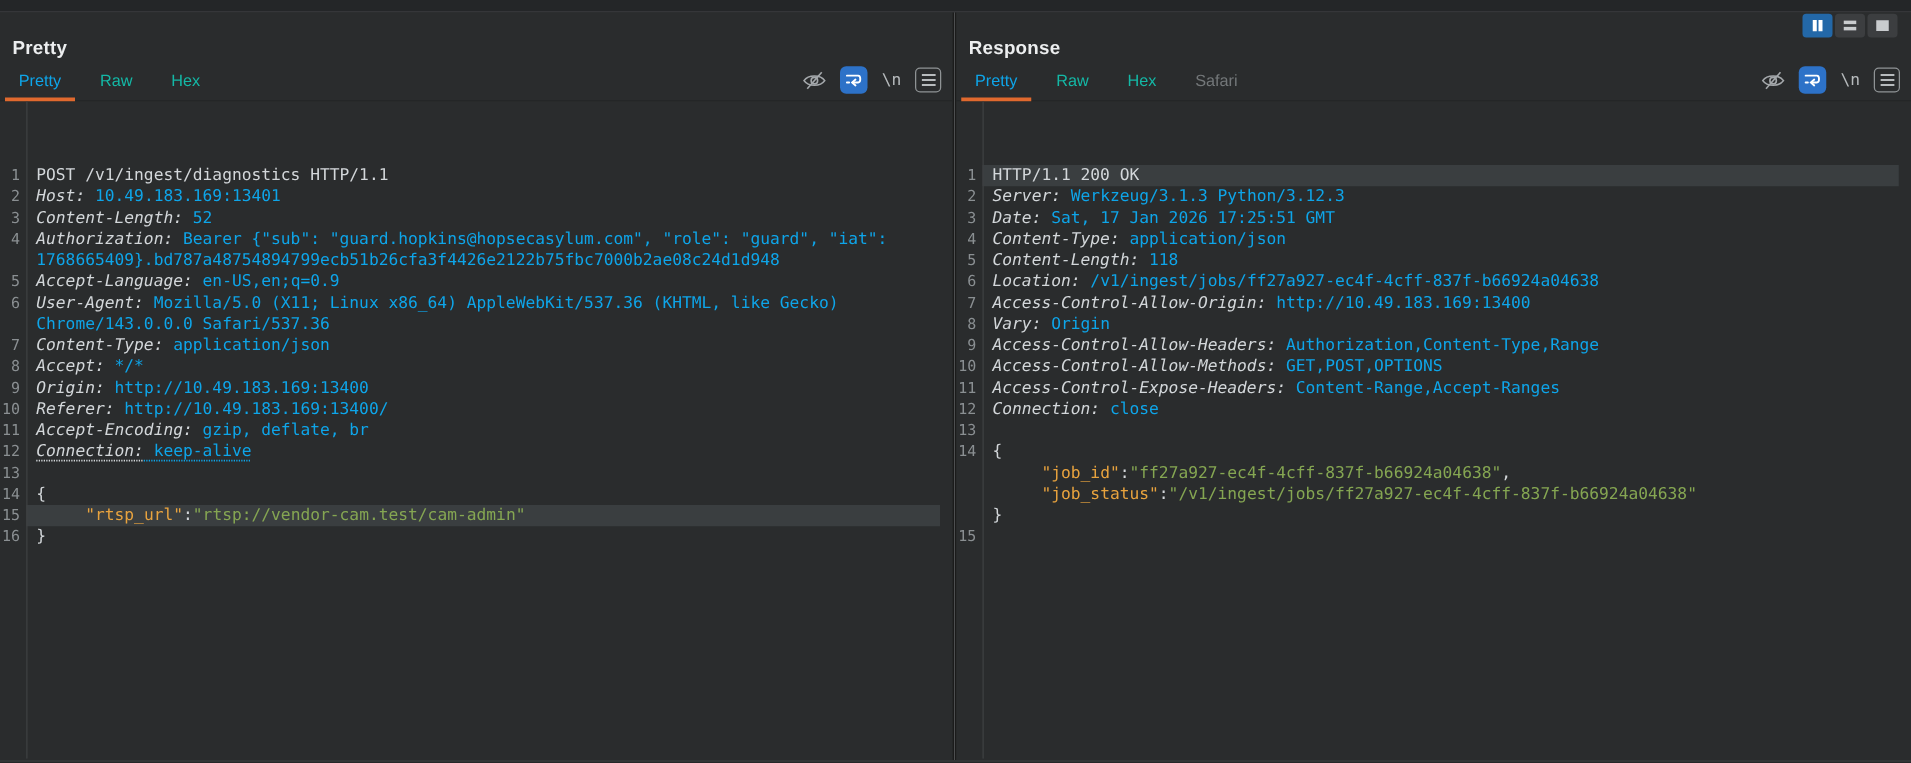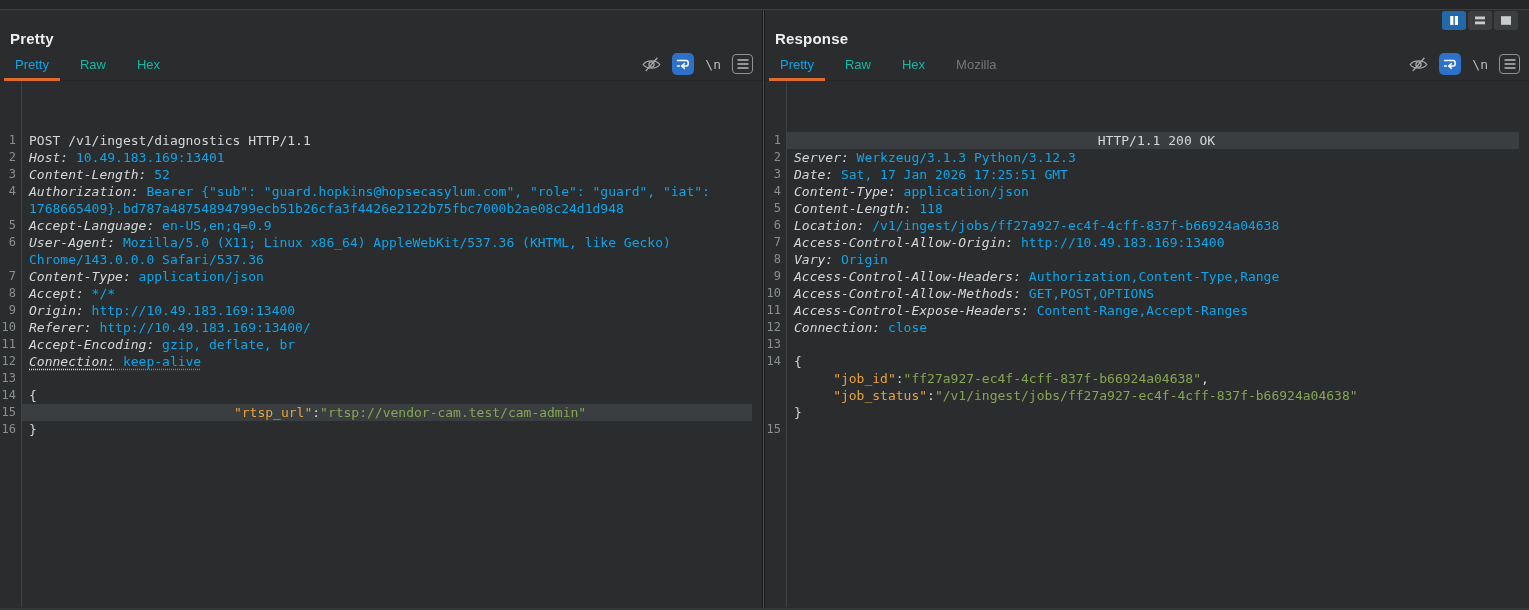--- a/index.html
+++ b/index.html
@@ -23,21 +23,21 @@
   .menubtn{width:21px;height:20px;border-radius:4px;border:1px solid #8f9395;display:flex;align-items:center;justify-content:center;color:#b7bbbd;box-sizing:border-box;}
   .nl{font-family:"DejaVu Sans Mono",monospace;font-size:13px;color:#b7bbbd;}
   .winbtns{position:absolute;top:1px;right:11px;display:flex;gap:2px;}
   .wbtn{width:24px;height:19px;border-radius:3px;background:#3c3e40;display:flex;align-items:center;justify-content:center;}
   .wbtn.active{background:#2368a8;}
   .editor{height:526px;position:relative;font-family:"DejaVu Sans Mono",monospace;font-size:13px;line-height:17px;white-space:pre;overflow:hidden;}
   .gline{position:absolute;left:21px;top:0;bottom:0;width:1px;background:#3e4042;}
   .row{display:flex;height:17px;}
   .ln{flex:0 0 21px;box-sizing:border-box;padding-right:5px;text-align:right;color:#8a8f92;font-size:12px;line-height:17px;}
   .code{flex:1;padding-left:8px;margin-right:10px;}
-  .row.hl .code{background:#3a3e40;text-align:center;}
+  .row.hl .code{background:#3a3e40;}
   .sg-name{color:#d3d7da;font-style:italic;}
   .sg-val{color:#0ea5e9;}
   .sg-plain{color:#d3d7da;}
   .sg-key{color:#e8a33e;}
   .sg-str{color:#85a652;}
   .u{text-decoration-line:underline;text-decoration-style:dotted;text-underline-offset:3px;}
 </style>
 </head>
 <body>
 
@@ -104,21 +104,21 @@
             <rect x="3" y="2.2" width="10" height="8.6" fill="#c9ccce"></rect>
           </svg>
       </span>
     </div>
     <div class="hdr">
       <div class="title">Response</div>
       <div class="tabs">
           <div class="tab active">Pretty</div>
           <div class="tab">Raw</div>
           <div class="tab">Hex</div>
-          <div class="tab disabled">Mozilla</div>
+          <div class="tab disabled">Safari</div>
         </div>
       <div class="tools">
         <span class="iconbtn">
           <svg width="19" height="15" viewBox="0 0 19 15">
               <path d="M1.2 7.5 C4.6 2.6 14.4 2.6 17.8 7.5 C14.4 12.4 4.6 12.4 1.2 7.5 Z" fill="none" stroke="currentColor" stroke-width="1.3"></path>
               <circle cx="9.5" cy="7.5" r="2.6" fill="none" stroke="currentColor" stroke-width="1.3"></circle>
               <line x1="3.8" y1="14" x2="15.4" y2="0.8" stroke="currentColor" stroke-width="1.3"></line>
             </svg>
         </span>
         <span class="wrapbtn">

